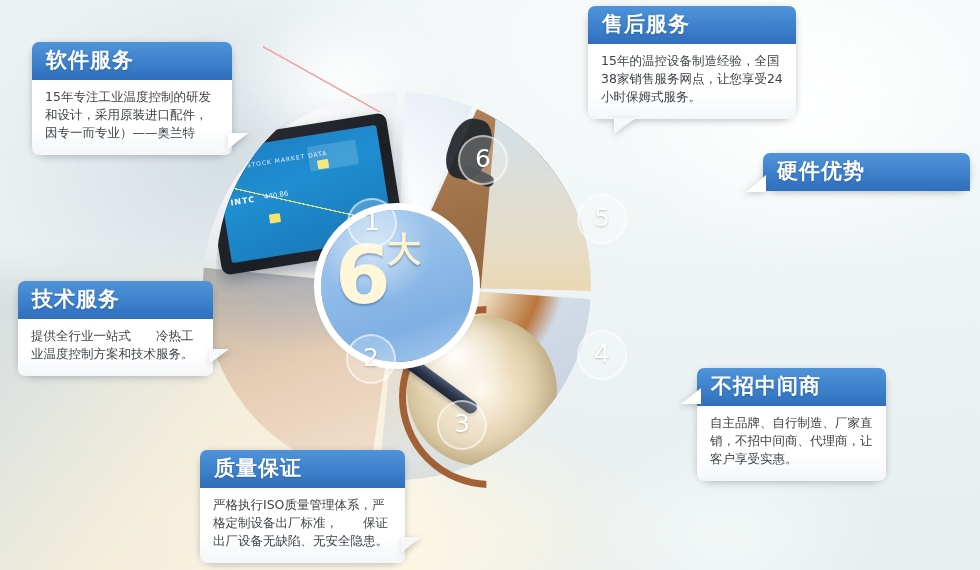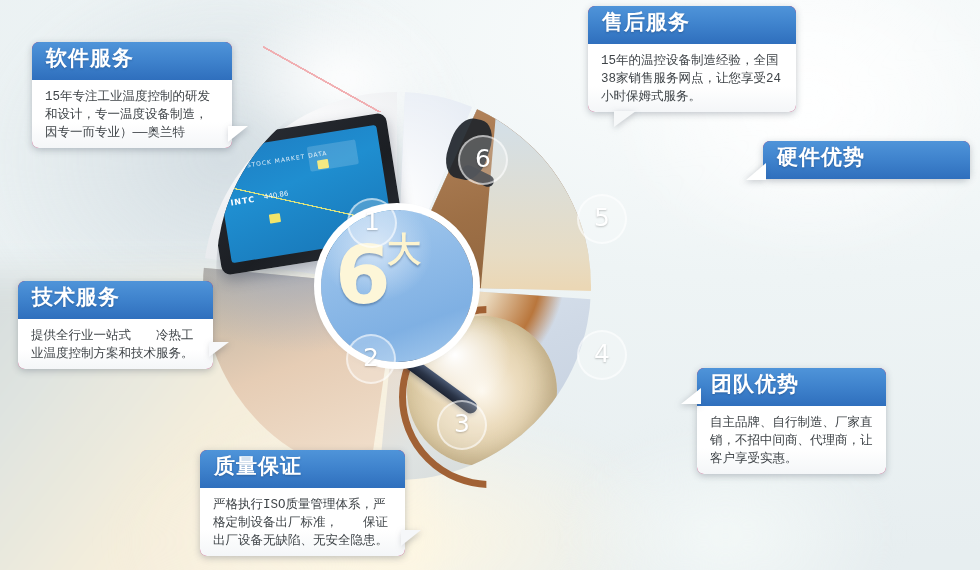--- a/index.html
+++ b/index.html
@@ -97,44 +97,44 @@
     text-shadow:0 1px 1px rgba(255,255,255,.55);}
 
   
   .num{position:absolute;width:46px;height:46px;border-radius:50%;
     background:rgba(255,255,255,.22);
     border:2px solid rgba(255,255,255,.55);
     color:#ffffff;font-size:25px;line-height:44px;text-align:center;font-weight:400;
     text-shadow:0 1px 2px rgba(0,0,0,.22);}
 
   
-  .callout{position:absolute;border-radius:7px;background:#be185d;
-    box-shadow:0 2px 7px rgba(60,70,85,.30);overflow:visible;font-family:Liberation Mono, monospace;}
+  .callout{position:absolute;border-radius:15px;background:#be185d;
+    box-shadow:0 2px 7px rgba(60,70,85,.30);overflow:visible;}
   .callout .hd{border-radius:7px 7px 0 0;padding:5px 14px 7px 14px;
     background:linear-gradient(180deg,#4f94d9 0%,#3f83cd 48%,#2f6fbd 100%);
     color:#ffffff;font-size:21px;line-height:26px;font-weight:700;
     letter-spacing:1px;text-shadow:0 1px 2px rgba(20,50,90,.35);}
-  .callout .bd{padding:8px 13px 6px 13px;color:#3f4448;font-size:12.5px;line-height:18px;
+  .callout .bd{padding:8px 13px 13px 13px;color:#3f4448;font-size:12.5px;line-height:18px;
     background:linear-gradient(180deg,#ffffff 0%,#ffffff 62%,#f4f6f8 100%);
     border-radius:0 0 7px 7px;}
   .callout .bd.ctr{}
   .tail{position:absolute;width:0;height:0;}
 
   
   #co-team{left:32px;top:42px;width:200px;}
   #co-team .tail{right:-16px;bottom:6px;
     border-top:16px solid #ffffff;border-right:20px solid transparent;
     filter:drop-shadow(1px 2px 3px rgba(60,70,85,.28));}
 
   #co-after{left:588px;top:6px;width:208px;}
   #co-after .tail{left:26px;bottom:-15px;
     border-top:16px solid #f6f8f9;border-right:22px solid transparent;
     filter:drop-shadow(0 2px 3px rgba(60,70,85,.26));}
 
-  #co-hard{left:763px;top:141px;width:207px;}
+  #co-hard{left:763px;top:153px;width:207px;}
   #co-hard .tail{left:-17px;top:22px;
     border-bottom:17px solid #ffffff;border-left:20px solid transparent;
     filter:drop-shadow(-2px 2px 3px rgba(60,70,85,.26));}
 
   #co-soft{left:697px;top:368px;width:189px;}
   #co-soft .tail{left:-16px;top:20px;
     border-bottom:16px solid #ffffff;border-left:20px solid transparent;
     filter:drop-shadow(-2px 2px 3px rgba(60,70,85,.26));}
 
   #co-tech{left:18px;top:281px;width:195px;}
@@ -244,37 +244,37 @@
       <div class="num" style="left:143px;top:242px;">2</div>
       <div class="num" style="left:234px;top:308px;">3</div>
       <div class="num" style="left:374px;top:238px;">4</div>
       <div class="num" style="left:374px;top:102px;">5</div>
       <div class="num" style="left:255px;top:43px;">6</div>
     </div>
   </div>
 
   <div class="callout" id="co-team">
     <div class="hd">软件服务</div>
-    <div class="bd">15年专注工业温度控制的研发和设计，专一温度设备制造，因专一而专业）——奥兰特</div>
+    <div class="bd">15年专注工业温度控制的研发和设计，采用原装进口配件，因专一而专业）——奥兰特</div>
     <div class="tail"></div>
   </div>
 
   <div class="callout" id="co-after">
     <div class="hd">售后服务</div>
     <div class="bd">15年的温控设备制造经验，全国38家销售服务网点，让您享受24小时保姆式服务。</div>
     <div class="tail"></div>
   </div>
 
   <div class="callout" id="co-hard">
     <div class="hd">硬件优势</div>
     <div class="tail"></div>
   </div>
 
   <div class="callout" id="co-soft">
-    <div class="hd">团队优势</div>
+    <div class="hd">不招中间商</div>
     <div class="bd ctr">自主品牌、自行制造、厂家直销，不招中间商、代理商，让客户享受实惠。</div>
     <div class="tail"></div>
   </div>
 
   <div class="callout" id="co-qual">
     <div class="hd">质量保证</div>
     <div class="bd">严格执行ISO质量管理体系，严格定制设备出厂标准，　　保证出厂设备无缺陷、无安全隐患。</div>
     <div class="tail"></div>
   </div>
 

